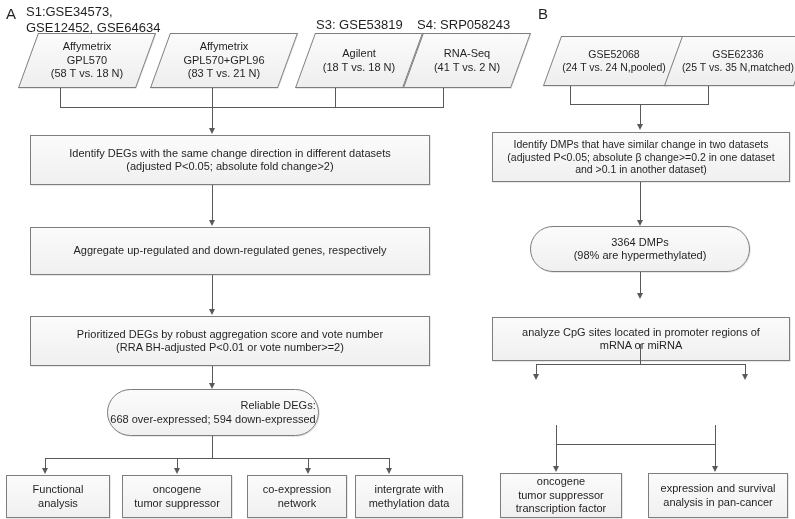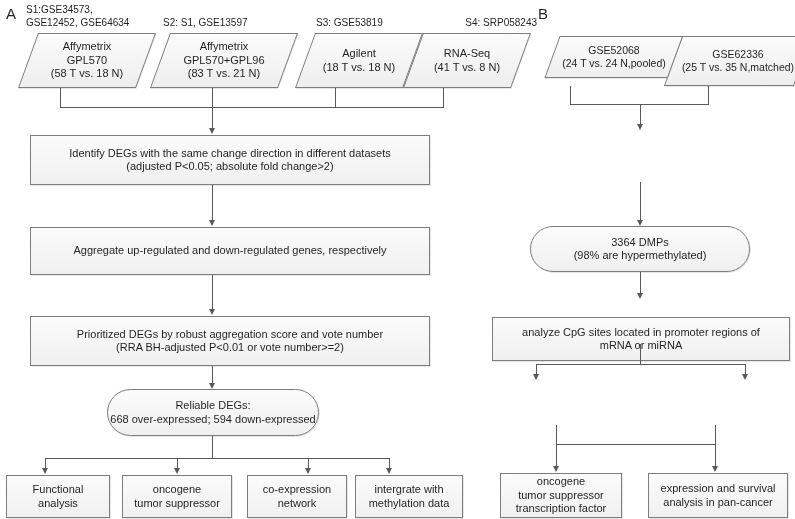--- a/index.html
+++ b/index.html
@@ -62,21 +62,21 @@
     position: absolute;
     inset: 0;
     transform: skewX(-20deg);
     background: linear-gradient(180deg, #fbfbfb 0%, #eeeeee 100%);
     border: 1px solid #7d7d7d;
     box-shadow: 0.7px 0.7px 0 rgba(0,0,0,0.13);
     z-index: -1;
   }
   .para-label {
     position: absolute;
-    font-size: 10px;
+    font-size: 13px;
     line-height: 1.25;
     color: #231f20;
     white-space: pre-line;
     z-index: 3;
   }
   .panel-letter {
     position: absolute;
     font-size: 15px;
     color: #231f20;
     font-weight: 400;
@@ -101,23 +101,22 @@
 </style>
 </head>
 <body>
 
 <div id="canvas">
 
   <div class="panel-letter" style="left:6px; top:5px;">A</div>
 
   <div class="para-label" style="left:26px; top:4px; width:160px;">S1:GSE34573,
 GSE12452, GSE64634</div>
-  <div class="para-label" style="left:163px; top:17px; width:140px;">S2: S1, GSE13597</div>
   <div class="para-label" style="left:316px; top:17px; width:120px;">S3:  GSE53819</div>
-  <div class="para-label" style="left:417px; top:17px; width:120px;text-align:right;">S4:  SRP058243</div>
+  <div class="para-label" style="left:417px; top:17px; width:120px;">S4:  SRP058243</div>
 
   <div class="para" style="left:28px; top:33px; width:118px; height:55px;">
     <div class="para-bg"></div>
     <span>Affymetrix
 GPL570
 (58 T vs. 18 N)</span>
   </div>
   <div class="para" style="left:160px; top:33px; width:128px; height:55px;">
     <div class="para-bg"></div>
     <span>Affymetrix
@@ -125,21 +124,21 @@
 (83 T vs. 21 N)</span>
   </div>
   <div class="para" style="left:305px; top:33px; width:108px; height:55px;">
     <div class="para-bg"></div>
     <span>Agilent
 (18 T vs. 18 N)</span>
   </div>
   <div class="para" style="left:413px; top:33px; width:108px; height:55px;">
     <div class="para-bg"></div>
     <span>RNA-Seq
-(41 T vs. 8 N)</span>
+(41 T vs. 2 N)</span>
   </div>
 
   <div class="ln vln" style="left:60px;  top:88px; height:19px;"></div>
   <div class="ln vln" style="left:212px; top:88px; height:19px;"></div>
   <div class="ln vln" style="left:335px; top:88px; height:19px;"></div>
   <div class="ln vln" style="left:443px; top:88px; height:19px;"></div>
 
   <div class="ln hln" style="left:60px; top:107px; width:384px;"></div>
   <div class="ln vln" style="left:212px; top:107px; height:24px;"></div>
   <div class="arrow" style="left:208.5px; top:128px;"></div>
@@ -154,21 +153,21 @@
 
   <div class="ln vln" style="left:212px; top:275px; height:37px;"></div>
   <div class="arrow" style="left:208.5px; top:309px;"></div>
 
   <div class="node rect" style="left:30px; top:316px; width:400px; height:50px;">Prioritized DEGs by robust aggregation score and vote number
 (RRA BH-adjusted P&lt;0.01 or vote number&gt;=2)</div>
 
   <div class="ln vln" style="left:212px; top:366px; height:20px;"></div>
   <div class="arrow" style="left:208.5px; top:383px;"></div>
 
-  <div class="node round" style="left:107px; top:389px; width:212px; height:47px;">Reliable DEGs:
+  <div class="node round" style="left:107px; top:389px; width:212px; height:47px;text-align:right;">Reliable DEGs:
 668 over-expressed; 594 down-expressed</div>
 
   <div class="ln vln" style="left:212px; top:436px; height:22px;"></div>
   <div class="ln hln" style="left:45px; top:458px; width:344px;"></div>
   <div class="ln vln" style="left:45px;  top:458px; height:12px;"></div>
   <div class="ln vln" style="left:177px; top:458px; height:12px;"></div>
   <div class="ln vln" style="left:308px; top:458px; height:12px;"></div>
   <div class="ln vln" style="left:389px; top:458px; height:12px;"></div>
   <div class="arrow" style="left:41.5px;  top:468px;"></div>
   <div class="arrow" style="left:173.5px; top:468px;"></div>
@@ -179,37 +178,40 @@
 analysis</div>
   <div class="node rect" style="left:122px; top:475px; width:110px; height:43px;">oncogene
 tumor suppressor</div>
   <div class="node rect" style="left:355px; top:475px; width:108px; height:43px;">intergrate with
 methylation data</div>
   <div class="node rect" style="left:247px; top:475px; width:100px; height:43px;">co-expression
 network</div>
 
   <div class="panel-letter" style="left:538px; top:5px;">B</div>
 
-  <div class="para" style="left:552px; top:36px; width:124px; height:42px; font-size:10.5px;">
+  <div class="para" style="left:552px; top:36px; width:124px; height:50px; font-size:10.5px;">
     <div class="para-bg"></div>
     <span>GSE52068
 (24 T vs. 24 N,pooled)</span>
   </div>
   <div class="para" style="left:673px; top:36px; width:130px; height:50px; font-size:10.5px;">
     <div class="para-bg"></div>
     <span>GSE62336
 (25 T vs. 35 N,matched)</span>
   </div>
 
   <div class="ln vln" style="left:570px; top:86px; height:18px;"></div>
   <div class="ln vln" style="left:708px; top:86px; height:18px;"></div>
   <div class="ln hln" style="left:570px; top:104px; width:139px;"></div>
   <div class="ln vln" style="left:640px; top:104px; height:22px;"></div>
   <div class="arrow" style="left:636.5px; top:124px;"></div>
 
+  <div class="node rect" style="left:492px; top:132px; width:298px; height:50px; font-size:10.5px;">Identify DMPs that have similar change in two datasets
+(adjusted P&lt;0.05; absolute β change&gt;=0.2 in one dataset
+and &gt;0.1 in another dataset)</div>
 
   <div class="ln vln" style="left:640px; top:182px; height:40px;"></div>
   <div class="arrow" style="left:636.5px; top:220px;"></div>
 
   <div class="node round" style="left:530px; top:226px; width:220px; height:46px;">3364 DMPs
 (98% are hypermethylated)</div>
 
   <div class="ln vln" style="left:640px; top:272px; height:24px;"></div>
   <div class="arrow" style="left:636.5px; top:293px;"></div>
 

